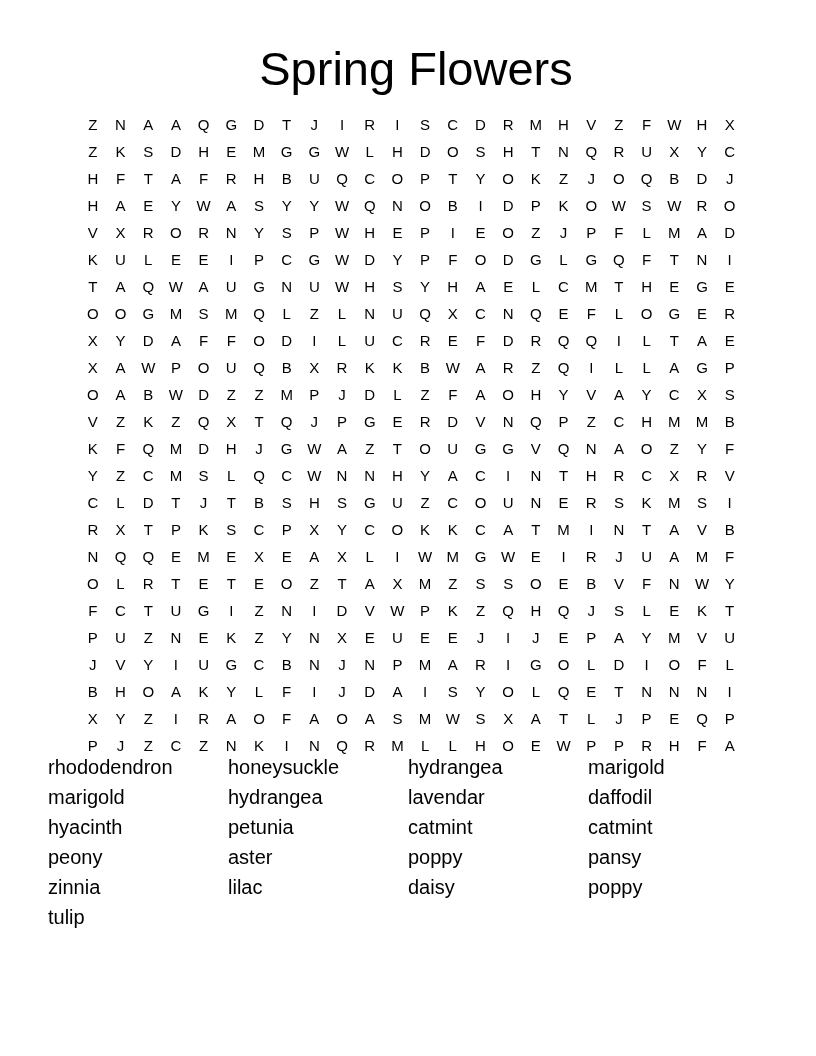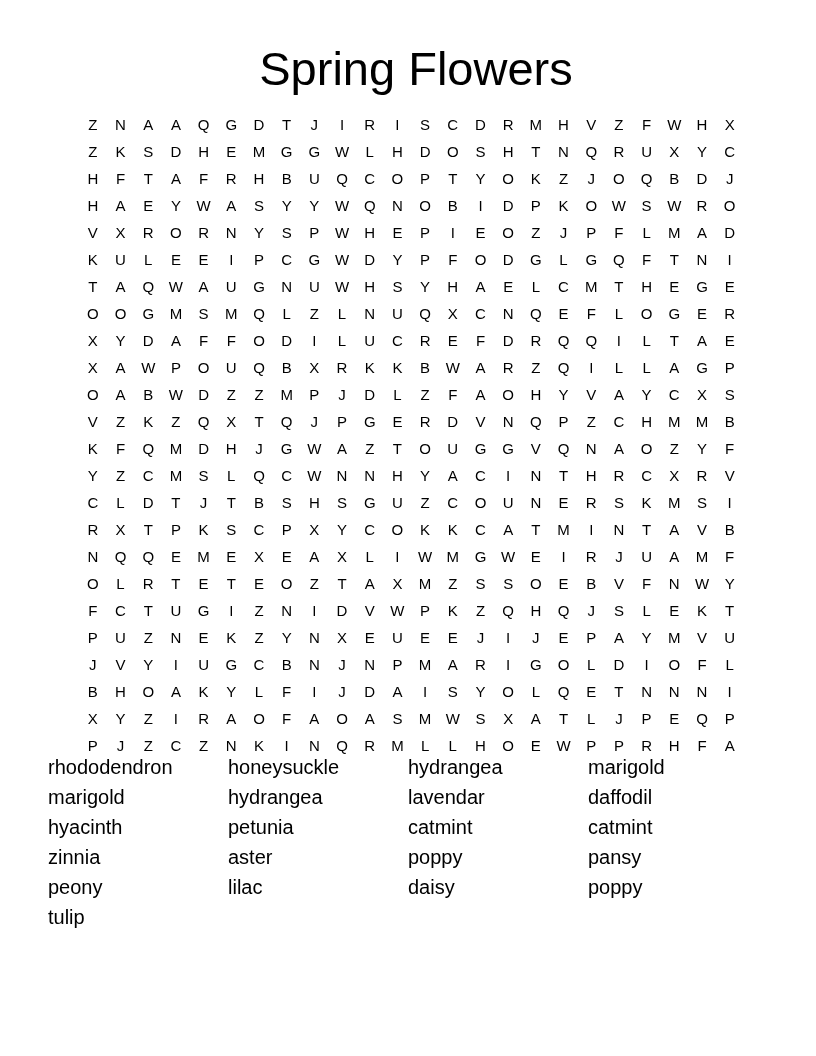--- a/index.html
+++ b/index.html
@@ -686,22 +686,22 @@
         <span class="cell">H</span>
         <span class="cell">F</span>
         <span class="cell">A</span>
       </div>
     </div>
   <div class="words" id="word-list">
       <div class="word-col">
         <div class="word">rhododendron</div>
         <div class="word">marigold</div>
         <div class="word">hyacinth</div>
+        <div class="word">peony</div>
         <div class="word">zinnia</div>
-        <div class="word">peony</div>
         <div class="word">tulip</div>
       </div>
       <div class="word-col">
         <div class="word">honeysuckle</div>
         <div class="word">hydrangea</div>
         <div class="word">petunia</div>
         <div class="word">aster</div>
         <div class="word">lilac</div>
       </div>
       <div class="word-col">

